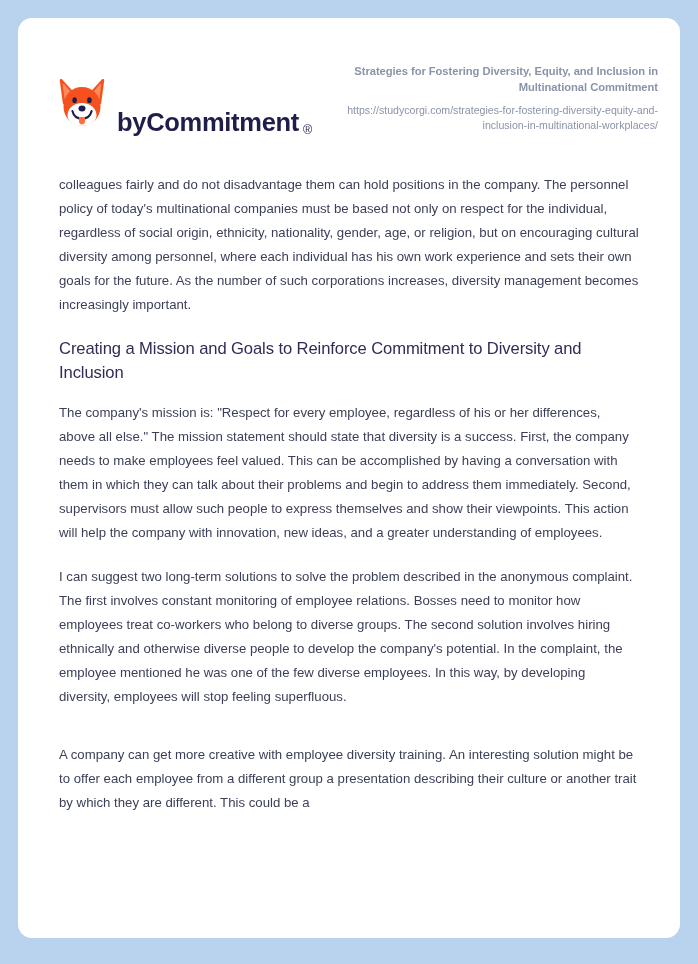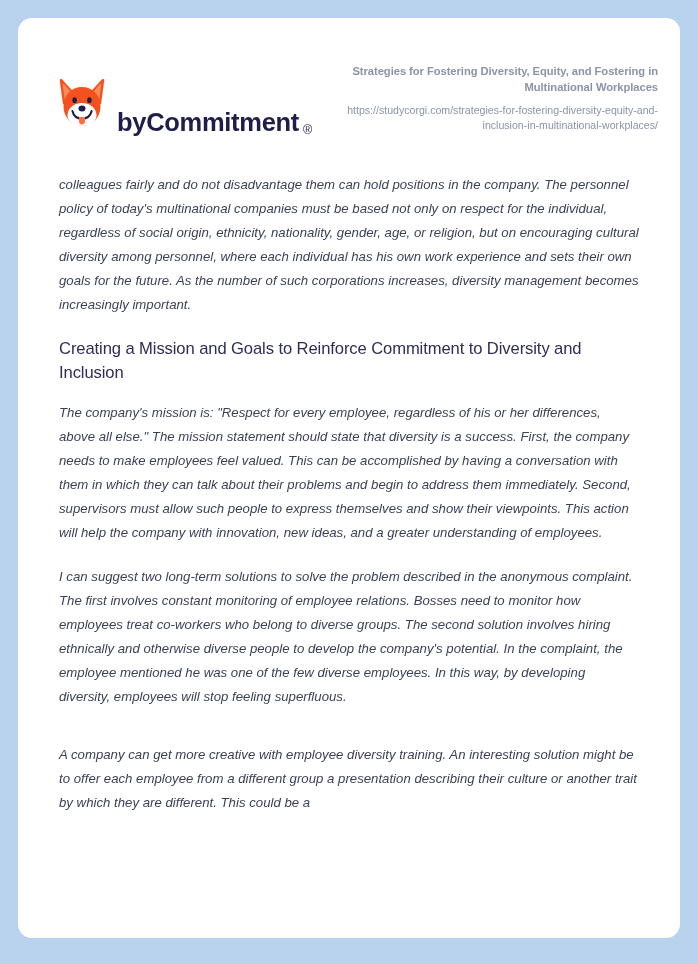--- a/index.html
+++ b/index.html
@@ -97,21 +97,20 @@
     padding: 0 41px 0 41px;
     margin-top: 37px;
   }
 
   .doc-p {
     color: #3b3f57;
     font-size: 13.2px;
     line-height: 24px;
     margin: 0 0 20px 0;
     letter-spacing: 0.01px;
-    font-style: italic;
   }
 
   .doc-p.tight { margin-bottom: 4px; }
 
   .doc-h2 {
     color: #2f2d56;
     font-size: 16.6px;
     font-weight: 400;
     line-height: 24px;
     margin: 22px 0 16px 0;
@@ -153,21 +152,21 @@
       </svg>
 
       <div class="brand-wordmark">
         <span>by </span>
           <span>Commitment</span>
           <span class="brand-reg">®</span>
       </div>
     </div>
 
     <div class="header-meta">
-      <div class="header-title">Strategies for Fostering Diversity, Equity, and Fostering in Multinational Workplaces</div>
+      <div class="header-title">Strategies for Fostering Diversity, Equity, and Inclusion in Multinational Commitment</div>
       <div class="header-url">https://studycorgi.com/strategies-for-fostering-diversity-equity-and-inclusion-in-multinational-workplaces/</div>
     </div>
 
   </div>
 
   <div class="doc-body">
 
     <p class="doc-p">colleagues fairly and do not disadvantage them can hold positions in the company. The personnel policy of today's multinational companies must be based not only on respect for the individual, regardless of social origin, ethnicity, nationality, gender, age, or religion, but on encouraging cultural diversity among personnel, where each individual has his own work experience and sets their own goals for the future. As the number of such corporations increases, diversity management becomes increasingly important.</p>
 
     <h2 class="doc-h2 first">Creating a Mission and Goals to Reinforce Commitment to Diversity and Inclusion</h2>

